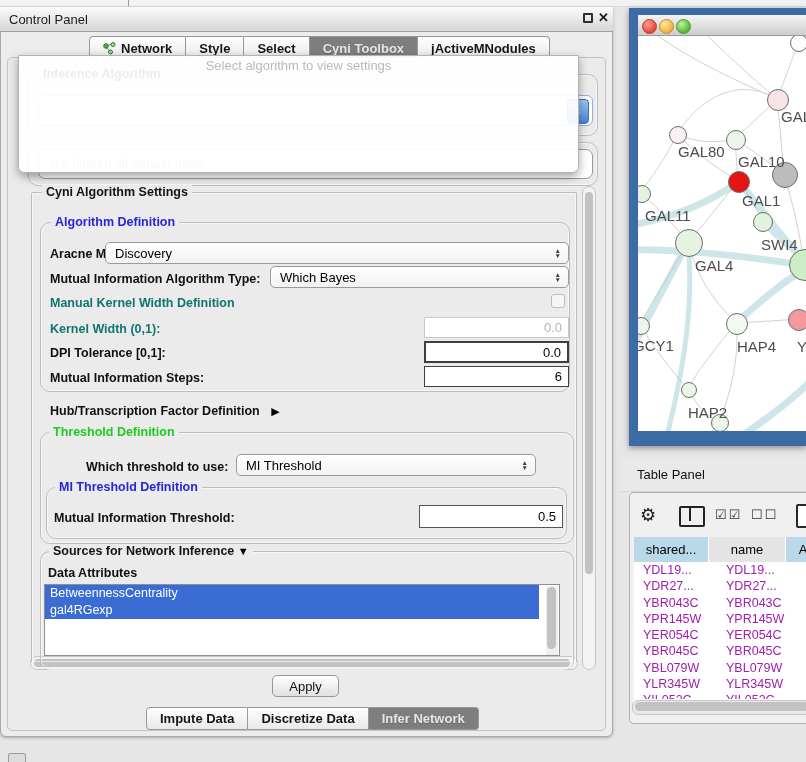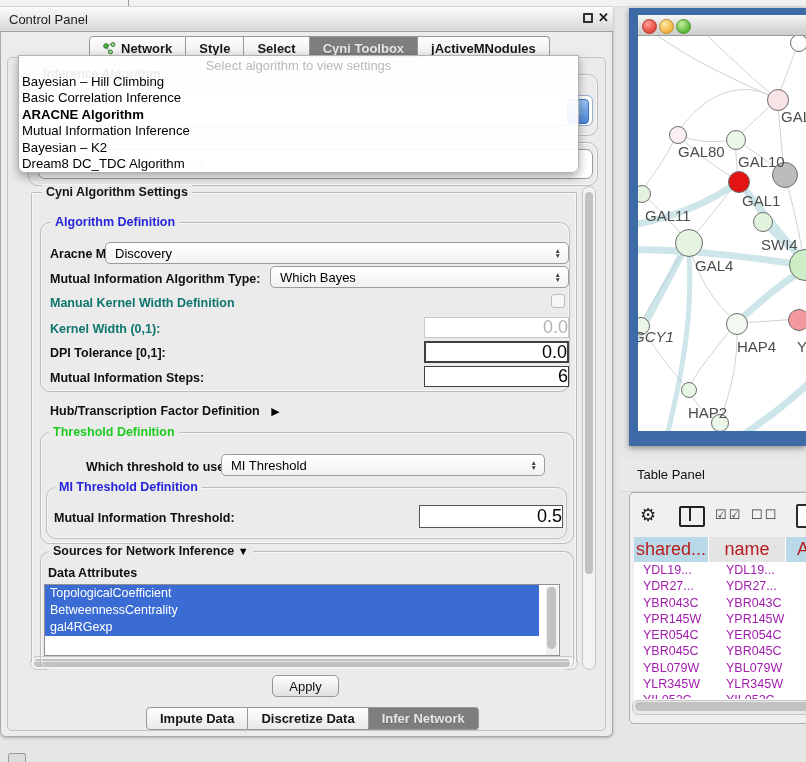--- a/index.html
+++ b/index.html
@@ -56,21 +56,21 @@
   #h-sb{left:30px;top:656px;width:548px;height:14px;background:#f3f3f3;border:1px solid #c6c6c6;border-radius:7px;}
   #h-sb-thumb{left:3px;top:2px;width:536px;height:8px;background:#c2c2c2;border-radius:5px;}
   #cyni-group{left:31px;top:192px;width:546px;height:470px;border-bottom:none;border-radius:2px 2px 0 0;}
   #algdef-group{left:40px;top:222px;width:530px;height:170px;}
   .flabel{font-size:12.5px;font-weight:bold;color:#101010;white-space:nowrap;}
   .flabel.dis{color:#0f766e;}
   .combo{background:linear-gradient(#ffffff,#f2f2f2);border:1px solid #9b9b9b;border-radius:5px;
     font-size:13px;color:#000;padding-left:9px;display:flex;align-items:center;}
   .combo .spin{position:absolute;right:7px;top:50%;transform:translateY(-50%);display:flex;flex-direction:column;
     align-items:center;color:#3d3d3d;font-size:6.5px;line-height:5px;}
-  .field{background:#fff;font-size:18px;text-align:right;padding-right:0;display:flex;align-items:center;justify-content:flex-end;}
+  .field{background:#fff;font-size:13px;text-align:right;padding-right:6px;display:flex;align-items:center;justify-content:flex-end;}
   .checkbox{width:14px;height:14px;border:1px solid #bcbcbc;border-radius:3px;background:#f6f6f6;}
   #hub-row{left:50px;top:401px;}
   .arrow{font-size:11px;color:#000;}
   #thr-group{left:40px;top:432px;width:534px;height:112px;}
   #midef-group{left:46px;top:487px;width:521px;height:52px;}
   #src-group{left:40px;top:551px;width:534px;height:119px;border-bottom:none;}
   #attr-list{left:44px;top:584px;width:516px;height:72px;border:1px solid #8f8f8f;background:#fff;overflow:hidden;}
   .attr-item{height:17px;line-height:17px;background:#3b6cd4;color:#fff;font-size:12.5px;padding-left:5px;
     width:489px;}
   #attr-sb{position:absolute;right:1px;top:1px;width:12px;height:70px;background:#f0f0f0;}
@@ -96,21 +96,21 @@
   #tbl-toolbar{left:0;top:0;width:100%;height:44px;display:flex;align-items:center;}
   #tb-gear{position:absolute;left:10px;top:11px;font-size:18px;color:#222;}
   #tb-cols{position:absolute;left:49px;top:13px;width:22px;height:17px;border:2px solid #222;border-radius:2px;}
   #tb-cols:before{content:"";position:absolute;left:8px;top:0;width:2px;height:13px;background:#222;}
   #tb-checked{position:absolute;left:85px;top:14px;font-size:13px;letter-spacing:2px;color:#333;}
   #tb-unchecked{position:absolute;left:121px;top:14px;font-size:13px;letter-spacing:2px;color:#333;}
   #tb-partial{position:absolute;left:166px;top:11px;width:22px;height:20px;border:2px solid #2a2a2a;border-radius:2px;background:#fff;}
   #tbl-area{left:4px;top:44px;width:184px;height:177px;background:#fff;overflow:hidden;}
   #tbl-head{display:flex;height:25px;}
   .hcell{border-right:1px solid #fff;display:flex;align-items:center;justify-content:center;
-    font-size:18px;color:#b91c1c;}
+    font-size:13px;color:#000000;}
   .hcell.blue{background:#b9d9e9;}
   .hcell.gray{background:#e4e4e4;}
   #tbl-body{position:absolute;left:0;top:26px;width:184px;height:136px;overflow:hidden;}
   .trow{display:flex;height:16.3px;}
   .tcell{font-size:12.5px;color:#a21caf;padding-left:9px;white-space:nowrap;overflow:hidden;}
   #tbl-hsb{position:absolute;left:2px;top:207px;width:182px;height:13px;background:#eaeaea;border:1px solid #c6c6c6;border-radius:6px;}
   #tbl-hsb-thumb{position:absolute;left:2px;top:1px;width:174px;height:9px;background:#c2c2c2;border-radius:5px;}
 </style>
 </head>
 <body>
@@ -160,28 +160,20 @@
   <span class="bluespin">
       <span>▲</span>
       <span>▼</span>
     </span>
 </div>
 <div class="abs gbox" id="bg-group2"></div>
 <div class="abs" id="bg-field2">gal-filtered sif default node</div>
 
 <div class="abs" id="dd-popup">
   <div class="abs" id="dd-prompt">Select algorithm to view settings</div>
-  <div class="abs" id="dd-items">
-      <div class="dd-item">Bayesian – Hill Climbing</div>
-      <div class="dd-item">Basic Correlation Inference</div>
-      <div class="dd-item bold">ARACNE Algorithm</div>
-      <div class="dd-item">Mutual Information Inference</div>
-      <div class="dd-item">Bayesian – K2</div>
-      <div class="dd-item">Dream8 DC_TDC Algorithm</div>
-    </div>
 </div>
 
 <div class="abs" id="v-sb">
     <div class="abs" id="v-sb-thumb"></div>
   </div>
 <div class="abs" id="h-sb">
     <div class="abs" id="h-sb-thumb"></div>
   </div>
 
 <div class="abs gbox" id="cyni-group">
@@ -218,40 +210,39 @@
 
 <div class="abs" id="hub-row">
   <span class="flabel">Hub/Transcription Factor Definition</span>
   <span class="arrow" style="margin-left:7px">▶</span>
 </div>
 
 <div class="abs gbox" id="thr-group">
   <span class="glabel green" style="left:8px">Threshold Definition</span>
 </div>
 <div class="abs flabel" style="left:86px;top:460px">Which threshold to use:</div>
-<div class="abs combo" style="left:221px;top:454px;width:324px;height:22px">
+<div class="abs combo" style="left:236px;top:454px;width:300px;height:22px">
   <span>MI Threshold</span>
   <span class="spin">
       <span>▲</span>
       <span>▼</span>
     </span>
 </div>
 <div class="abs gbox" id="midef-group">
   <span class="glabel blue" style="left:8px">MI Threshold Definition</span>
 </div>
 <div class="abs flabel" style="left:54px;top:511px">Mutual Information Threshold:</div>
 <div class="abs field" style="left:419px;top:505px;width:144px;height:23px;border:1px solid #555;color:#000">0.5</div>
 
 <div class="abs gbox" id="src-group">
   <span class="glabel" style="left:8px"><span>Sources for Network Inference</span> <span class="arrow">▼</span></span>
 </div>
 <div class="abs flabel" style="left:48px;top:566px">Data Attributes</div>
 <div class="abs" id="attr-list">
   <div id="attr-items">
-      <div class="attr-item">TopologicalCoefficient</div>
       <div class="attr-item">BetweennessCentrality</div>
       <div class="attr-item">gal4RGexp</div>
     </div>
   <div id="attr-sb">
       <div id="attr-sb-thumb"></div>
     </div>
 </div>
 
 <div class="abs" id="apply-btn">Apply</div>
 <div class="abs tabrow" id="bottom-tabs">
@@ -329,21 +320,21 @@
         <div class="nnode" style="left: 73px; top: 378px; width: 16px; height: 16px; background: rgb(235, 247, 232);"></div>
       </div>
     <div id="net-labels">
         <div class="nlabel" style="left: 143px; top: 72px;">GAL7</div>
         <div class="nlabel" style="left: 40px; top: 107px;">GAL80</div>
         <div class="nlabel" style="left: 100px; top: 117px;">GAL10</div>
         <div class="nlabel" style="left: 104px; top: 156px;">GAL1</div>
         <div class="nlabel" style="left: 7px; top: 171px;">GAL11</div>
         <div class="nlabel" style="left: 123px; top: 200px;">SWI4</div>
         <div class="nlabel" style="left: 57px; top: 221px;">GAL4</div>
-        <div class="nlabel" style="left: -5px; top: 292px; font-style: italic;">GCY1</div>
+        <div class="nlabel" style="left: -5px; top: 301px;">GCY1</div>
         <div class="nlabel" style="left: 99px; top: 302px;">HAP4</div>
         <div class="nlabel" style="left: 159px; top: 302px;">YB</div>
         <div class="nlabel" style="left: 50px; top: 368px;">HAP2</div>
       </div>
   </div>
 </div>
 
 <div class="abs" id="tp-bar">
   <div class="abs" id="tp-title">Table Panel</div>
 </div>

